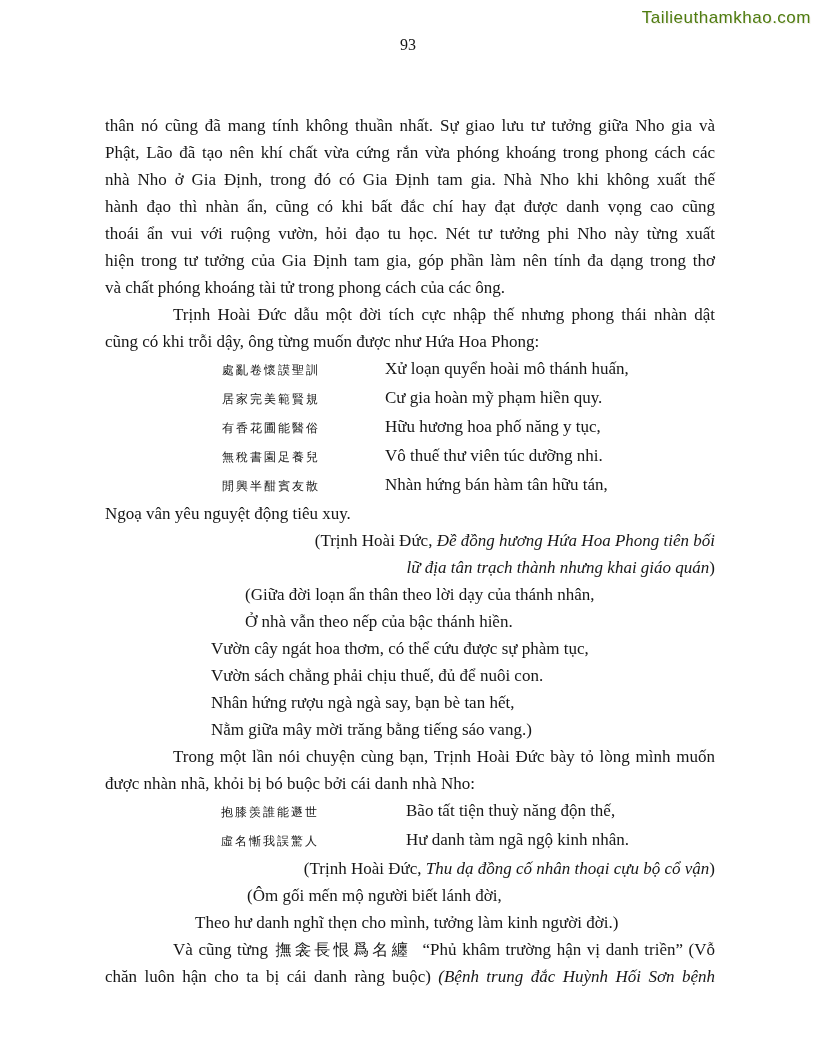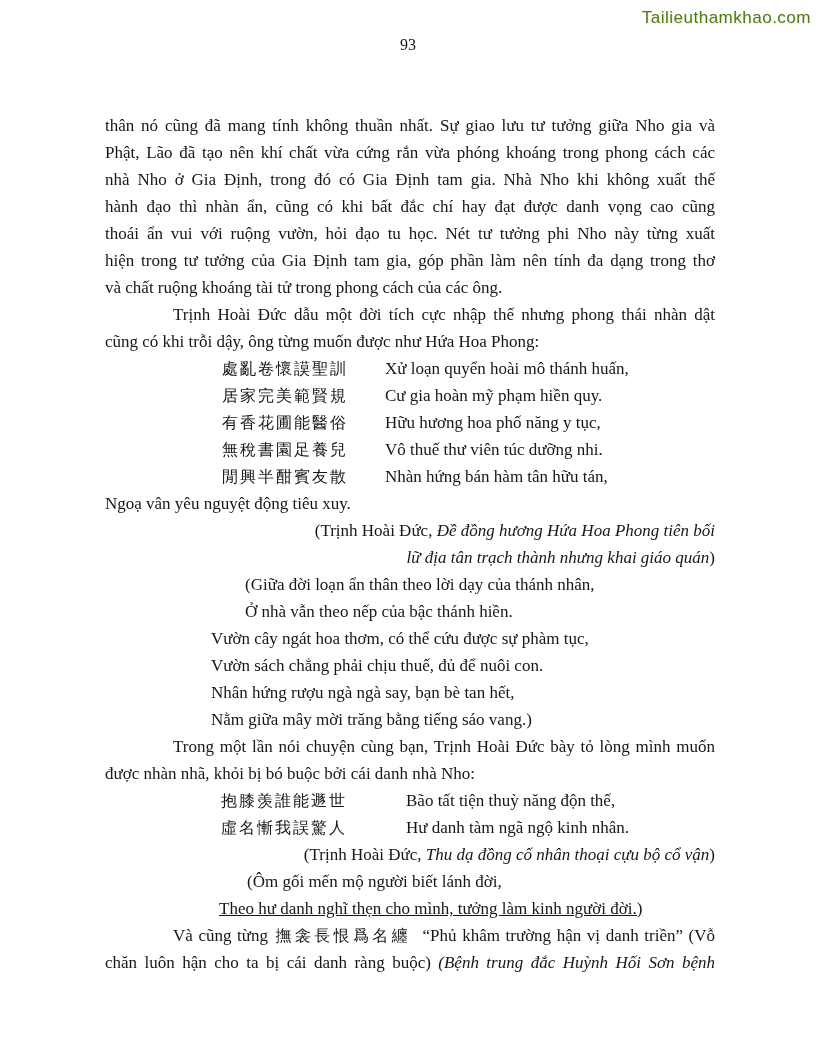--- a/index.html
+++ b/index.html
@@ -34,33 +34,33 @@
   }
   .row { min-height: 27px; }
   
   .j { text-align: justify; text-align-last: justify; text-justify: inter-word; }
   
   .l { text-align: left; }
   .indent { padding-left: 68px; }
   
   .poemrow { display: flex; align-items: baseline; }
   .han {
-    font-size: 16px;
+    font-size: 12px;
     letter-spacing: 2px;
     white-space: nowrap;
   }
   .p1 .han { margin-left: 117px; width: 163px; }
   .p2 .han { margin-left: 116px;  width: 185px; }
   .viet { }
   .attr { text-align: right; }
   .it { font-style: italic; }
   .t1a { margin-left: 140px; }
   .t1b { margin-left: 106px; }
   .t2a { margin-left: 142px; }
-  .t2b { margin-left: 114px; text-decoration: underline; }
+  .t2b { margin-left: 90px; }
   .han-inline {
     font-size: 16px;
     letter-spacing: 2px;
     margin: 0 6px 0 2px;
   }
 </style>
 </head>
 <body>
 
 <div>
@@ -70,21 +70,21 @@
   <div class="page-number">93</div>
 
   <div class="body-text">
 
     <div class="row j">thân nó cũng đã mang tính không thuần nhất. Sự giao lưu tư tưởng giữa Nho gia và</div>
     <div class="row j">Phật, Lão đã tạo nên khí chất vừa cứng rắn vừa phóng khoáng trong phong cách các</div>
     <div class="row j">nhà Nho ở Gia Định, trong đó có Gia Định tam gia. Nhà Nho khi không xuất thế</div>
     <div class="row j">hành đạo thì nhàn ẩn, cũng có khi bất đắc chí hay đạt được danh vọng cao cũng</div>
     <div class="row j">thoái ẩn vui với ruộng vườn, hỏi đạo tu học. Nét tư tưởng phi Nho này từng xuất</div>
     <div class="row j">hiện trong tư tưởng của Gia Định tam gia, góp phần làm nên tính đa dạng trong thơ</div>
-    <div class="row l">và chất ruộng khoáng tài tử trong phong cách của các ông.</div>
+    <div class="row l">và chất phóng khoáng tài tử trong phong cách của các ông.</div>
 
     <div class="row j indent">Trịnh Hoài Đức dẫu một đời tích cực nhập thế nhưng phong thái nhàn dật</div>
     <div class="row l">cũng có khi trỗi dậy, ông từng muốn được như Hứa Hoa Phong:</div>
 
     <div class="row poemrow p1">
       <span class="han">處亂卷懷謨聖訓</span>
       <span class="viet">Xử loạn quyển hoài mô thánh huấn,</span>
     </div>
     <div class="row poemrow p1">
       <span class="han">居家完美範賢規</span>

